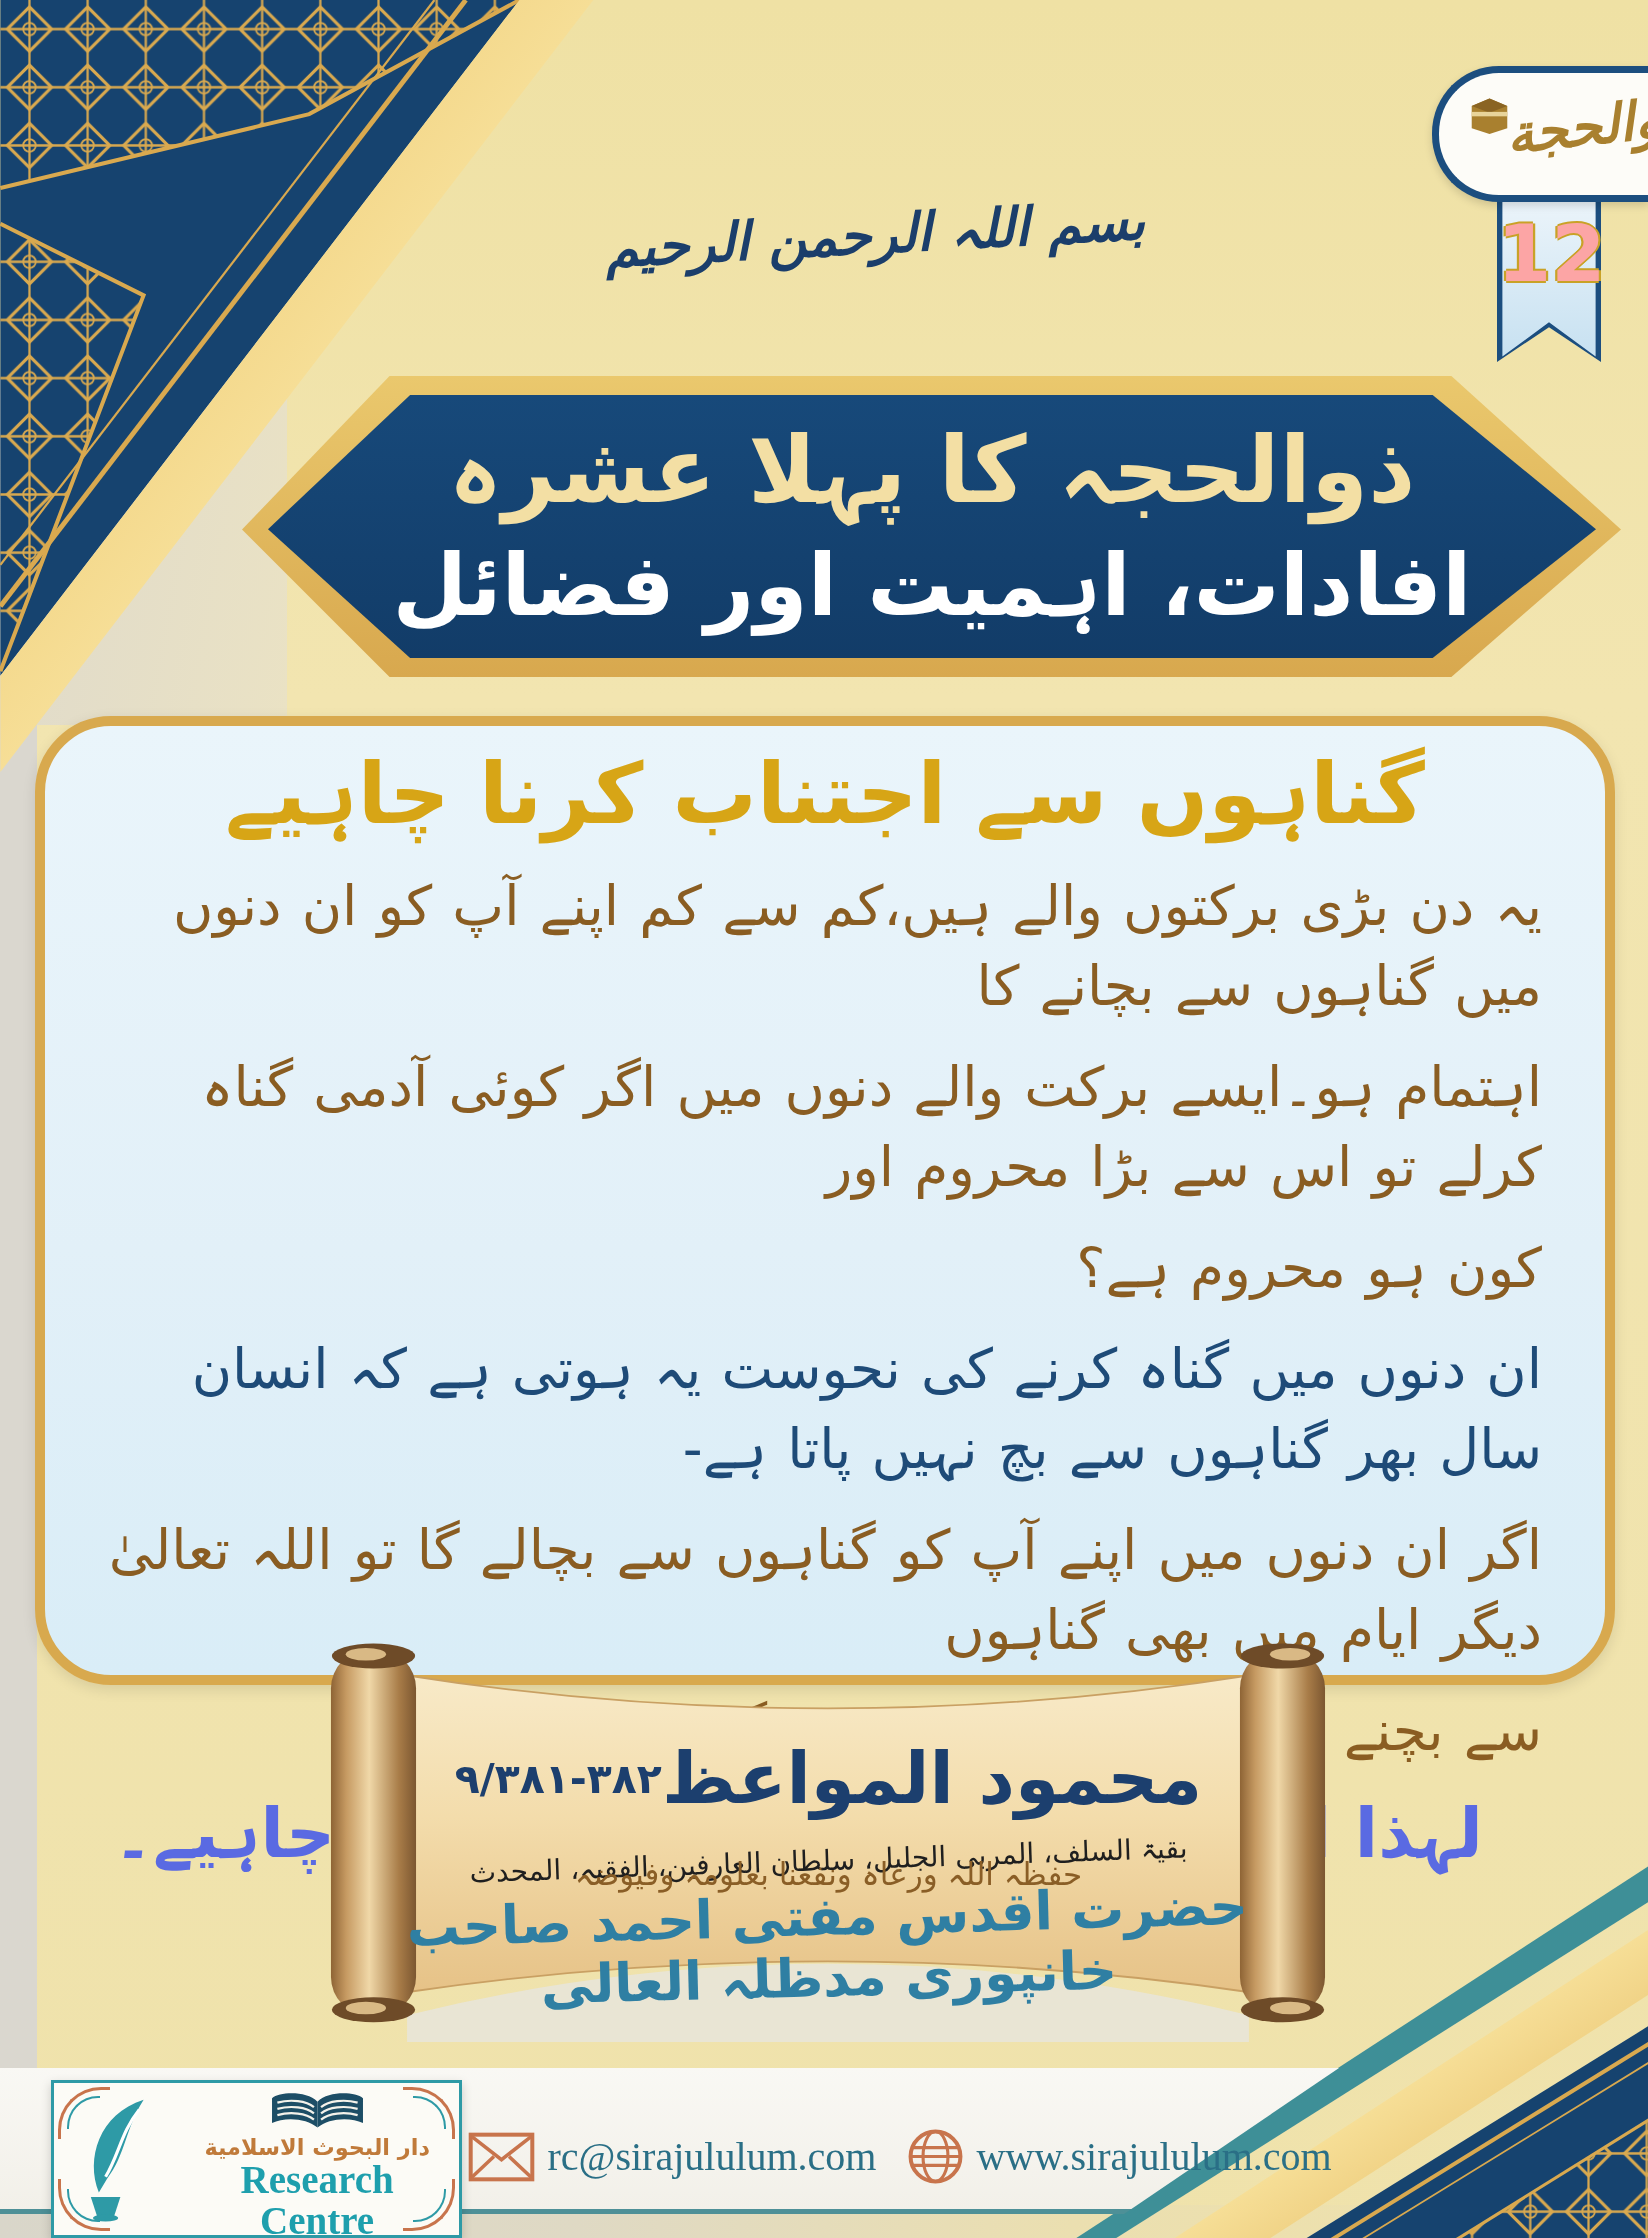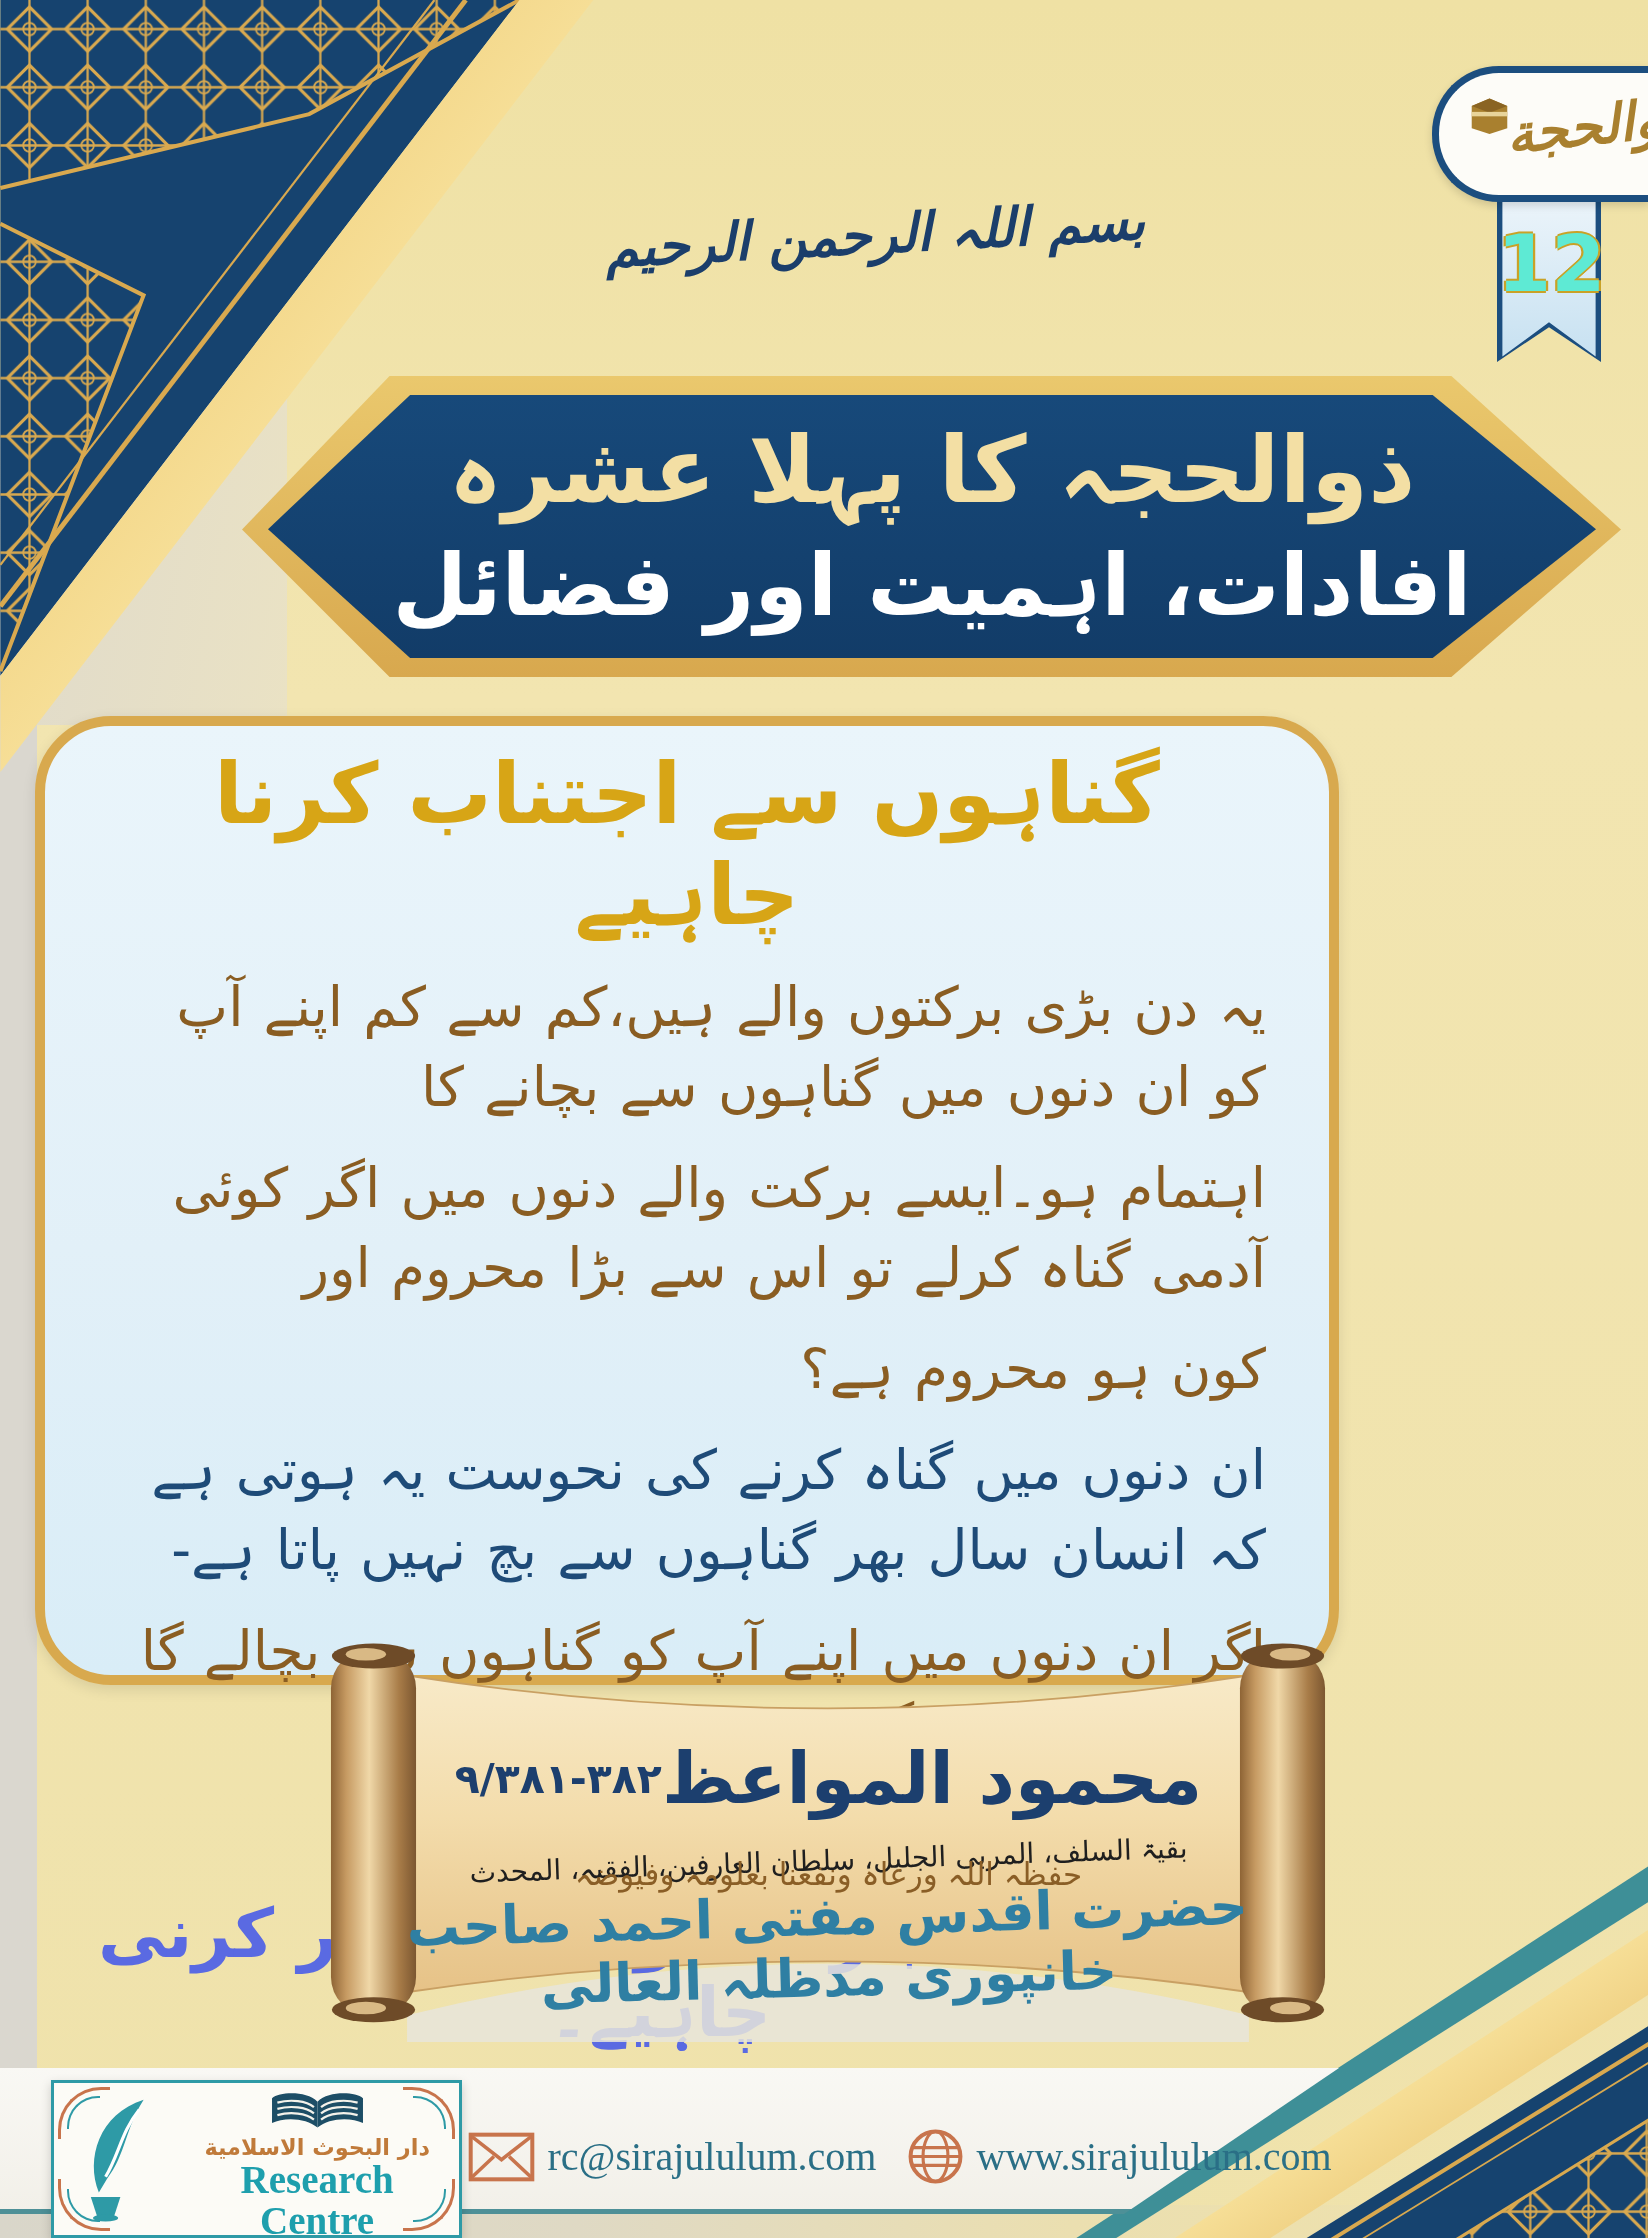--- a/index.html
+++ b/index.html
@@ -17,40 +17,40 @@
   
   .capsule{right:0;top:66px;width:210px;height:122px;background:#FDFCF8;
      border:7.2px solid #1C4E7F;border-right:none;border-radius:67px 0 0 67px;
      box-shadow:0 3.6px 9px rgba(0,0,0,.15);z-index:6;}
   .capsule-text{position:absolute;left:67px;top:22.4px;font-size:53px;font-weight:bold;
      color:#A9802F;transform:rotate(-6deg);font-style:italic;}
   .ribbon{right:48px;top:179px;width:104px;height:183px;z-index:5;
      clip-path:polygon(0 0,100% 0,100% 100%,50% 81%,0 100%);background:#1C4E7F;}
   .ribbon-inner{position:absolute;inset:5.4px;clip-path:polygon(0 0,100% 0,100% 100%,50% 80%,0 100%);
      background:linear-gradient(180deg,#EFF6FB 0%,#C7E1F1 100%);}
-  .ribbon-num{position:absolute;width:100%;text-align:center;top:40px;font-size:78px;font-weight:bold;color:#5eead4;
+  .ribbon-num{position:absolute;width:100%;text-align:center;top:30px;font-size:78px;font-weight:bold;color:#fca5a5;
      text-shadow:2.2px 0 0 #C9A227,-2.2px 0 0 #C9A227,0 2.2px 0 #C9A227,0 -2.2px 0 #C9A227;}
 
   
   .bismillah{left:573px;top:204px;width:604px;text-align:center;font-size:53px;font-weight:bold;
      font-style:italic;color:#1B3E6B;transform:rotate(-3deg);direction:rtl;}
 
   
   .banner-gold{left:242px;top:376px;width:1379px;height:301px;
      clip-path:polygon(0 51%,10.7% 0,87.7% 0,100% 51%,87.7% 100%,10.7% 100%);
      background:linear-gradient(180deg,#EAC86D,#D8A84E);z-index:4;}
   .banner-navy{left:268px;top:395px;width:1328px;height:263px;
      clip-path:polygon(0 51%,10.7% 0,87.7% 0,100% 51%,87.7% 100%,10.7% 100%);
      background:linear-gradient(180deg,#17497A,#123C68);z-index:4;
      display:flex;flex-direction:column;justify-content:center;align-items:center;gap:24.6px;}
   .banner-title{font-size:92px;font-weight:bold;color:#F3DFA4;direction:rtl;line-height:1;}
   .banner-sub{font-size:86px;font-weight:bold;color:#FFFFFF;direction:rtl;line-height:1;}
 
   
-  .content-box{left:35px;top:716px;width:1304px;height:969px;box-sizing:border-box;
+  .content-box{left:35px;top:716px;width:1580px;height:969px;box-sizing:border-box;
      border:10.7px solid #D8A94E;border-radius:76px;
      background:linear-gradient(180deg,#EAF5FB 0%,#E2F0F8 55%,#D9EDF7 100%);
      box-shadow:0 4.5px 13.4px rgba(0,0,0,.10);z-index:3;}
   .content-inner{position:absolute;left:63px;right:63px;top:18px;direction:rtl;}
   .content-heading{text-align:center;font-size:84px;font-weight:bold;color:#D7A516;line-height:1.2;}
   .para{margin-top:22.4px;}
   .para-line{font-size:55px;line-height:1.45;text-align:right;margin-bottom:21.5px;word-spacing:2.7px;}
   .c-brown{color:#8A5D22;}
   .c-navy{color:#1E4B78;}
   .closing-line{margin-top:20px;text-align:center;font-size:68px;font-weight:bold;color:#5A6AE2;

